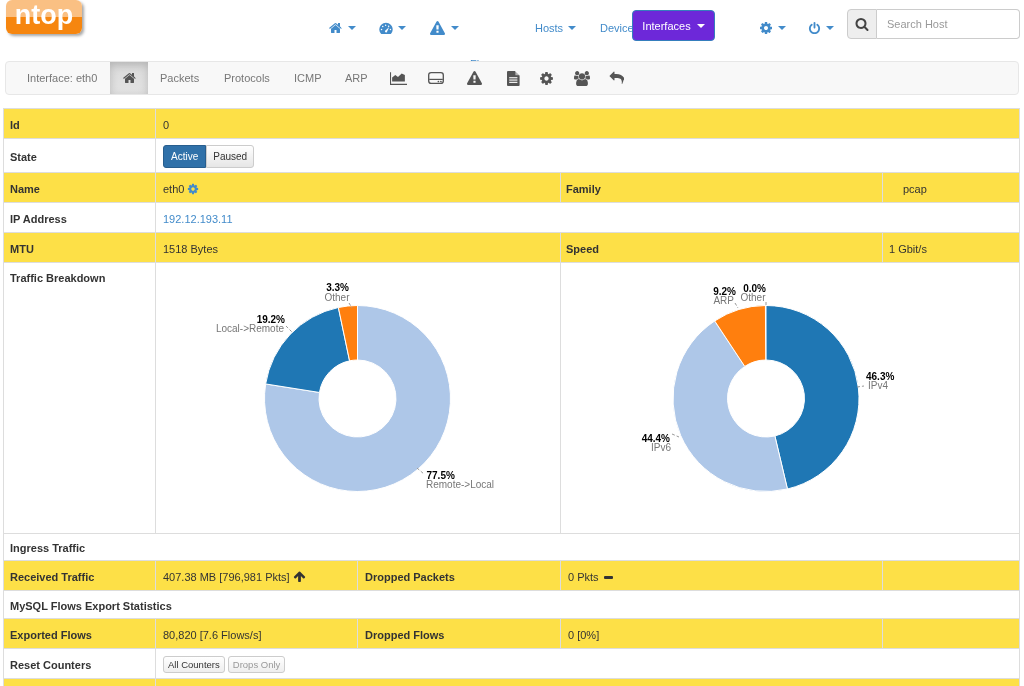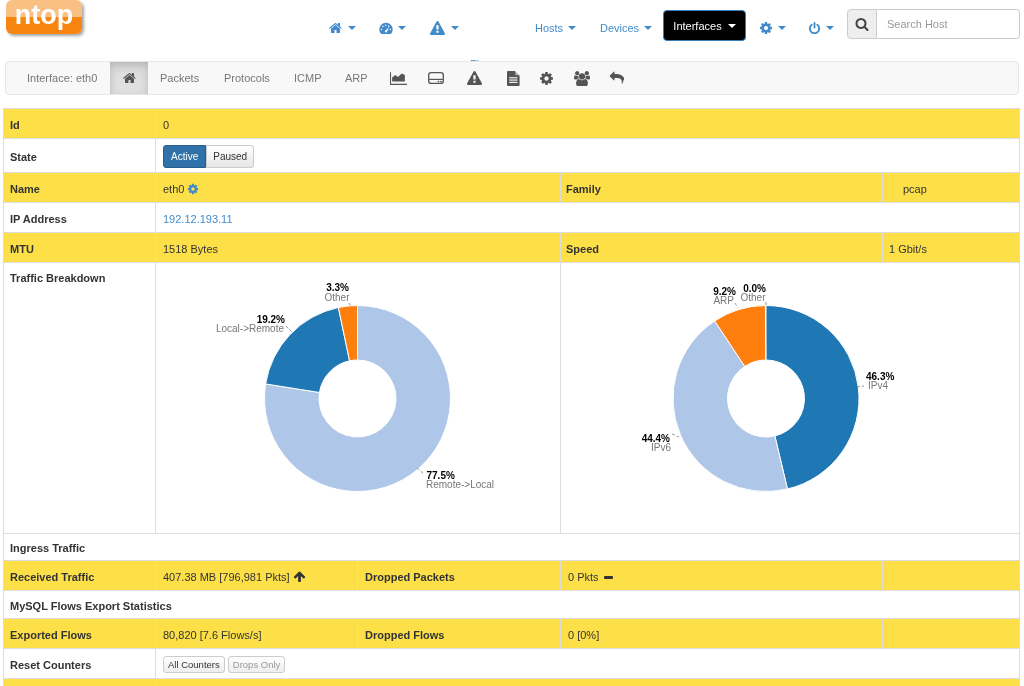--- a/index.html
+++ b/index.html
@@ -12,22 +12,22 @@
 #topnav { position:absolute; left:0; top:0; width:1024px; height:56px; background:#fff; }
 #logo { position:absolute; left:6px; top:0; width:76px; height:34px; border-radius:6px;
         background:linear-gradient(to bottom,#fac083 0%,#fac083 49%,#f6860f 49%,#f6860f 100%);
         box-shadow:2px 2px 3px rgba(0,0,0,0.35);
         text-align:center; line-height:31px; color:#fff; font-weight:bold; font-size:27px;
         letter-spacing:0px; }
 .navitem { position:absolute; top:0; height:56px; display:flex; align-items:center; color:#428bca; }
 .navtxt { font-size:11px; color:#428bca; }
 .caret { display:inline-block; width:0; height:0; border-left:4px solid transparent;
          border-right:4px solid transparent; border-top:4px solid #428bca; margin-left:5px; }
-#btn-interfaces { position:absolute; left:663px; top:10px; width:83px; height:31px;
-        background:#000000; border:1px solid #357ebd; border-radius:4px; color:#fff;
+#btn-interfaces { position:absolute; left:632px; top:10px; width:83px; height:31px;
+        background:#6d28d9; border:1px solid #357ebd; border-radius:4px; color:#fff;
         font-size:11px; display:flex; align-items:center; justify-content:center; }
 #btn-interfaces .caret { border-top-color:#fff; margin-left:6px; }
 #searchbox { position:absolute; left:847px; top:9px; width:173px; height:30px; display:flex; }
 #search-addon { width:30px; height:30px; background:#eee; border:1px solid #ccc;
         border-radius:4px 0 0 4px; display:flex; align-items:center; justify-content:center; }
 #search-input { width:143px; height:30px; background:#fff; border:1px solid #ccc; border-left:none;
         border-radius:0 4px 4px 0; display:flex; align-items:center; padding-left:10px;
         color:#999; font-size:11px; }
 
 

